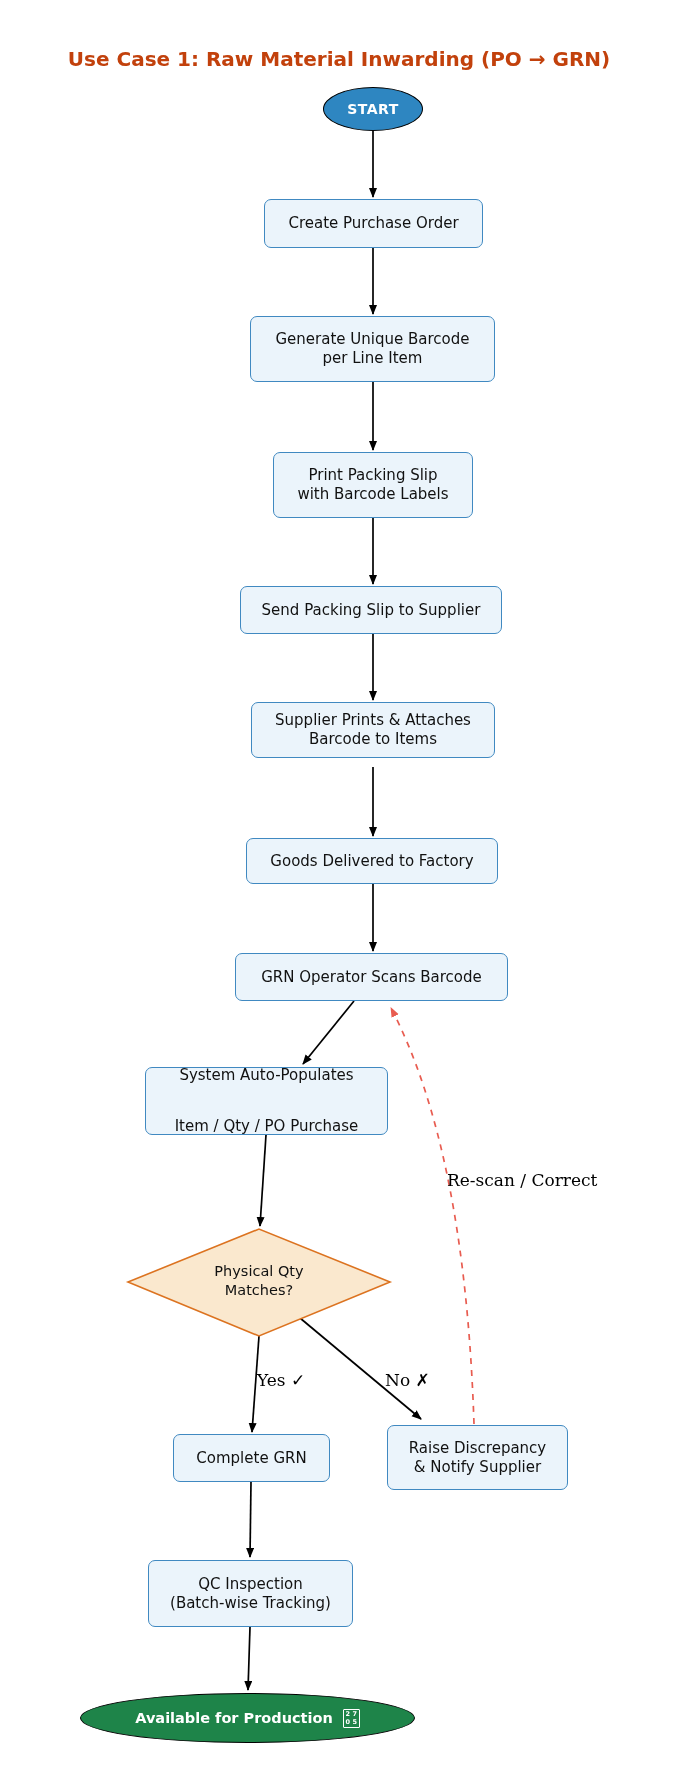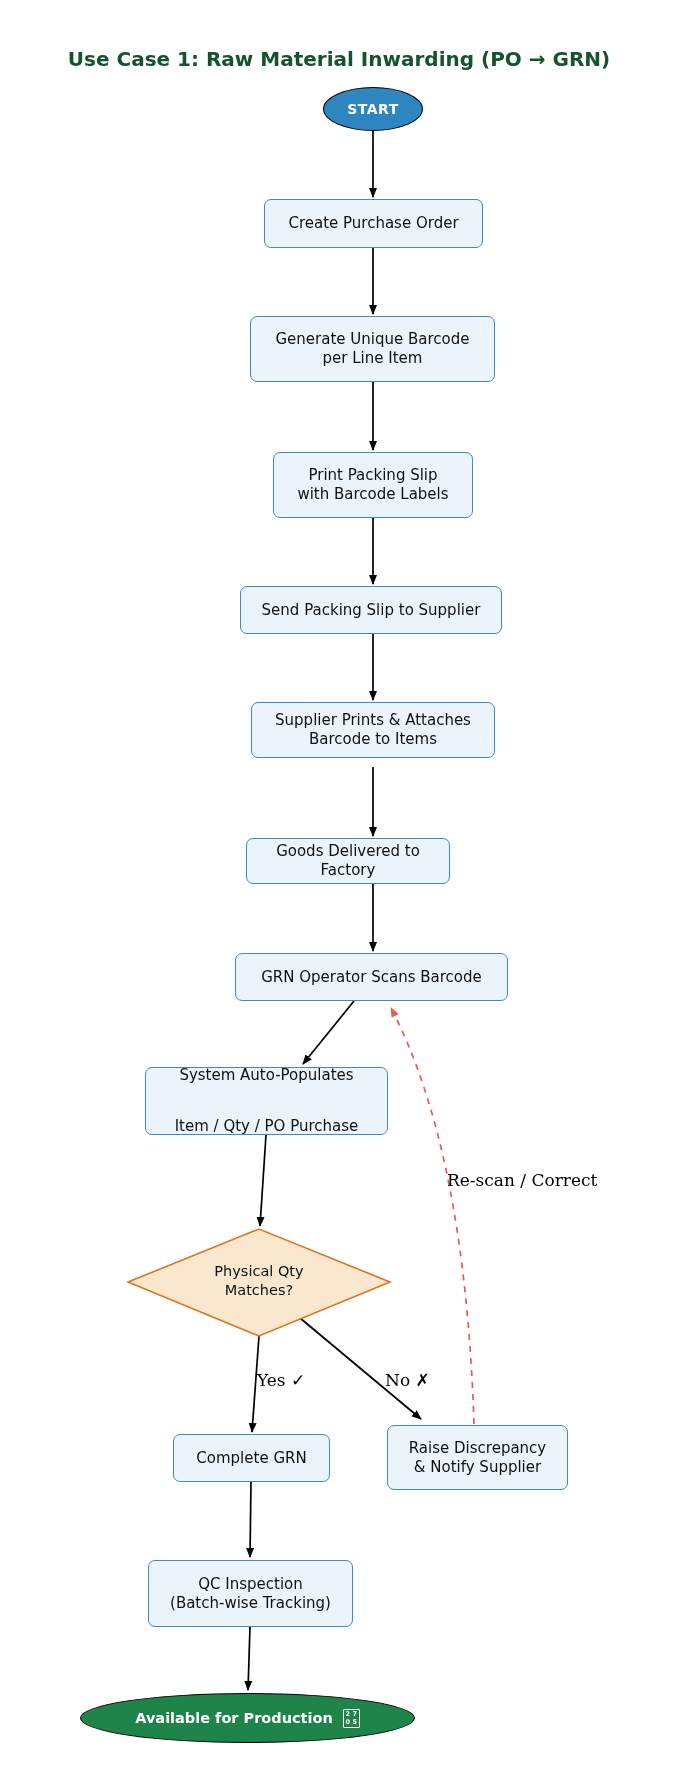--- a/index.html
+++ b/index.html
@@ -13,21 +13,21 @@
     --rescan-edge:#E85C50;
     --text:#111111;
   }
   html,body{margin:0;padding:0;background:#ffffff;}
   .canvas{
     position:relative;width:690px;height:1791px;background:#ffffff;overflow:hidden;
     font-family:"DejaVu Sans","Liberation Sans",sans-serif;color:var(--text);
   }
   .title{
     position:absolute;left:14px;top:47px;width:650px;margin:0;
-    text-align:center;font-size:20px;font-weight:bold;color:#14532d;
+    text-align:center;font-size:20px;font-weight:bold;color:#c2410c;
     font-family:"DejaVu Sans","Liberation Sans",sans-serif;
   }
   .edges{position:absolute;left:0;top:0;width:690px;height:1791px;}
   .edge{stroke:var(--edge);stroke-width:1.7;fill:none;}
   .edge-red{stroke:var(--rescan-edge);stroke-width:1.7;fill:none;stroke-dasharray:6 6;}
   .mb{fill:var(--edge);}
   .mr{fill:var(--rescan-edge);}
   .diamond-shape{fill:var(--decision-fill);stroke:var(--decision-border);stroke-width:1.6;}
   .node{
     position:absolute;display:flex;flex-direction:column;align-items:center;justify-content:center;
@@ -112,21 +112,21 @@
 
   <div class="node process" style="left:240px;top:586px;width:262px;height:48px;">
     <span>Send Packing Slip to Supplier</span>
   </div>
 
   <div class="node process" style="left:251px;top:702px;width:244px;height:56px;justify-content:center;">
     <span>Supplier Prints &amp; Attaches</span>
     <span>Barcode to Items</span>
   </div>
 
-  <div class="node process" style="left:246px;top:838px;width:204px;height:46px;">
+  <div class="node process" style="left:246px;top:838px;width:252px;height:46px;">
     <span>Goods Delivered to Factory</span>
   </div>
 
   <div class="node process" style="left:235px;top:953px;width:273px;height:48px;">
     <span>GRN Operator Scans Barcode</span>
   </div>
 
   <div class="node process" style="left:145px;top:1067px;width:243px;height:68px;gap:32px;">
     <span>System Auto-Populates</span>
     <span>Item / Qty / PO Purchase</span>

